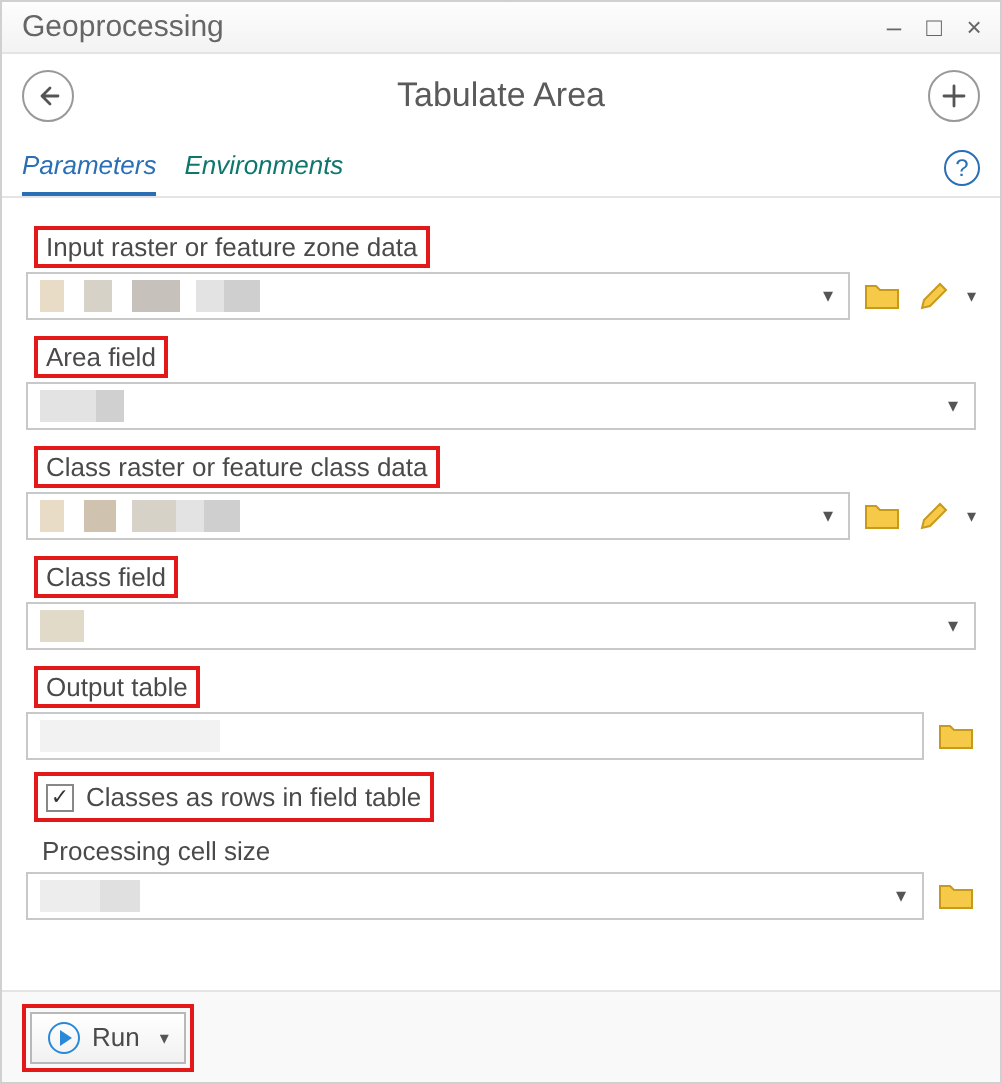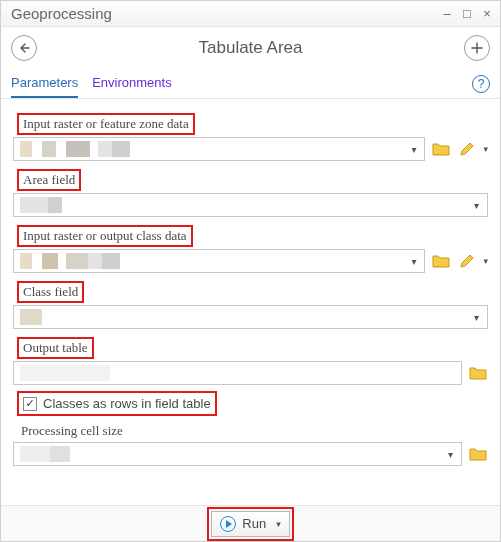--- a/index.html
+++ b/index.html
@@ -33,51 +33,51 @@
     width: 26px; height: 26px; border:1px solid #999; border-radius:50%;
     display:flex; align-items:center; justify-content:center;
     color:#555; cursor:pointer; background:#fff;
   }
   .tool-title { font-size: 17px; color:#5a5a5a;text-align:center; }
   .tabs-row {
     display:flex; align-items:center; justify-content:space-between;
     padding: 0 10px;
     border-bottom:1px solid #e4e4e4;
   }
-  .tabs { display:flex; gap:14px; }
-  .tab { padding:6px 0; cursor:pointer; color:#6d28d9; }
+  .tabs { display:flex; gap:14px;font-style:italic; }
+  .tab { padding:6px 0; cursor:pointer; color:#0f766e; }
   .tab.active { color:#2a6fb5; border-bottom:2px solid #2a6fb5; font-weight:500; }
   .help-btn {
     width:18px; height:18px; border:1px solid #2a6fb5; border-radius:50%;
     display:flex; align-items:center; justify-content:center;
     color:#2a6fb5; font-size:12px; cursor:pointer;
   }
   .form { padding: 10px 12px 0 12px; }
-  .field { margin-bottom: 4px; font-family: Liberation Serif, serif; }
+  .field { margin-bottom: 4px; }
   .field-label { display:inline-block; padding:1px 4px; margin:4px 0 2px 4px; }
   .hl { border:2px solid #e31818; }
   .input-row { display:flex; align-items:center; gap:6px; }
   .combo, .text-in {
     flex:1; height:24px; border:1px solid #c8c8c8; background:#fff;
     display:flex; align-items:center; justify-content:space-between;
     padding:0 4px 0 6px; position:relative;
   }
   .combo .value, .text-in .value { flex:1; height:100%; display:flex; align-items:center; }
   .combo .chev { color:#555; font-size:10px; padding:0 4px; cursor:pointer; }
   .icon-btn { width:20px; height:20px; display:flex; align-items:center; justify-content:center; cursor:pointer; }
   .blur {
     display:flex; height:16px; gap:0;
   }
   .blur span { height:100%; }
   .chk-row { display:flex; align-items:center; gap:6px; padding:3px 4px; margin:6px 0 2px 4px; width:fit-content; }
   .chk { width:14px; height:14px; border:1px solid #888; display:flex; align-items:center; justify-content:center; font-size:11px; color:#333; cursor:pointer; background:#fff;}
   .footer {
     position:absolute; bottom:0; left:0; right:0;
     border-top:1px solid #e4e4e4; background:#f9f9f9;
-    height:36px; display:flex; align-items:center; justify-content:center;
+    height:46px; display:flex; align-items:center; justify-content:flex-start;
     padding:0 10px;
   }
   .run-wrap { border:2px solid #e31818; padding:2px; }
   .run-btn {
     display:flex; align-items:center; gap:6px;
     border:1px solid #b8b8b8; background:linear-gradient(#fff,#f1f1f1);
     padding:4px 8px; cursor:pointer;
   }
   .play-ico { width:16px; height:16px; border:1.5px solid #2a88d8; border-radius:50%;
     display:flex; align-items:center; justify-content:center; }
@@ -162,21 +162,21 @@
               <span style="width:28px;background:#e3e3e3"></span>
               <span style="width:14px;background:#d0d0d0"></span>
             </div>
         </div>
         <span class="chev">▾</span>
       </div>
     </div>
   </div>
 
   <div class="field">
-    <div class="field-label hl">Input raster or output class data</div>
+    <div class="field-label hl">Class raster or feature class data</div>
     <div class="input-row">
       <div class="combo">
         <div class="value">
           <div class="blur">
               <span style="width:12px;background:#e8dcc6"></span>
               <span style="width:10px;background:#fff"></span>
               <span style="width:16px;background:#cfc3b0"></span>
               <span style="width:8px;background:#fff"></span>
               <span style="width:22px;background:#d7d2c8"></span>
               <span style="width:14px;background:#e3e3e3"></span>

